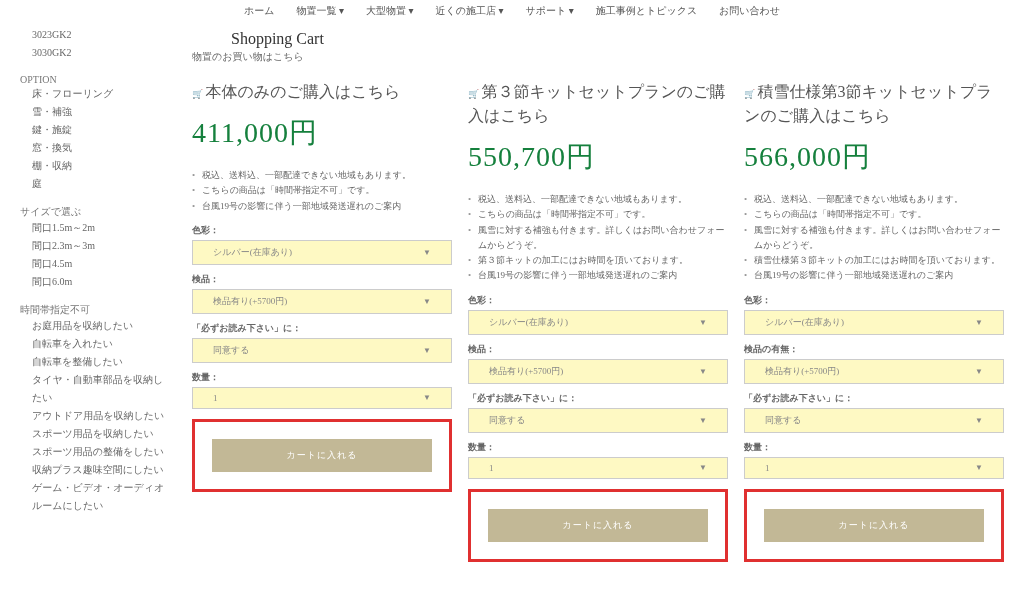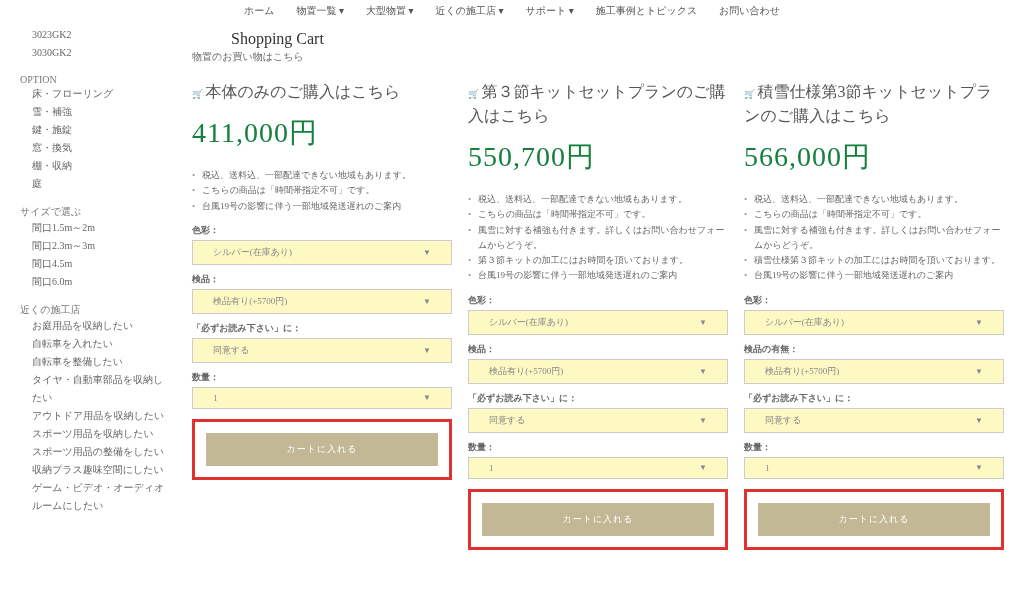--- a/index.html
+++ b/index.html
@@ -18,21 +18,21 @@
 .col { flex: 1; }
 .col-head { font-size: 16px; color: #555; margin-bottom: 10px; line-height: 1.5; }
 .col-head::before { content: "🛒 "; font-size: 9px; }
 .price { font-family: Georgia, "Times New Roman", serif; font-size: 28px; color: #15803d; margin: 8px 0 16px; letter-spacing: 1px; }
 .bullets { list-style: none; padding: 0; margin-bottom: 10px; }
 .bullets li { position: relative; padding-left: 10px; font-size: 9px; color: #666; line-height: 1.7; }
 .bullets li::before { content: "•"; position: absolute; left: 0; color: #999; }
 .label { font-size: 9px; color: #666; margin: 8px 0 3px; font-weight: bold; }
 .select { position: relative; width: 100%; border: 1px solid #ccc; background: #fef9c3; padding: 5px 20px; font-size: 9px; color: #888; display: flex; justify-content: space-between; align-items: center; cursor: pointer; }
 .select .arrow { color: #888; font-size: 8px; }
-.btn-wrap { border: 3px solid #e03030; padding: 11px; margin-top: 10px; }
+.btn-wrap { border: 3px solid #e03030; padding: 17px; margin-top: 10px; }
 .btn { background: #c2b896; color: #fff; text-align: center; padding: 10px 0; font-size: 9px; cursor: pointer; letter-spacing: 1px; }
 .banner { margin: 18px 0 0; padding: 8px 0; border-radius: 16px; background: #9aa49a; color: #fff; text-align: center; font-size: 10px; }
 </style>
 </head>
 <body>
 
 <div class="topnav">
   <span>ホーム</span>
   <span>物置一覧  ▾</span>
   <span>大型物置  ▾</span>
@@ -57,21 +57,21 @@
         <span class="item">棚・収納</span>
         <span class="item">庭</span>
       </div>
     <div class="head">サイズで選ぶ</div>
     <div class="sub" id="sizes">
         <span class="item">間口1.5m～2m</span>
         <span class="item">間口2.3m～3m</span>
         <span class="item">間口4.5m</span>
         <span class="item">間口6.0m</span>
       </div>
-    <div class="head">近くの施工店</div>
+    <div class="head">時間帯指定不可</div>
     <div class="sub" id="uses">
         <span class="item">お庭用品を収納したい</span>
         <span class="item">自転車を入れたい</span>
         <span class="item">自転車を整備したい</span>
         <span class="item">タイヤ・自動車部品を収納したい</span>
         <span class="item">アウトドア用品を収納したい</span>
         <span class="item">スポーツ用品を収納したい</span>
         <span class="item">スポーツ用品の整備をしたい</span>
         <span class="item">収納プラス趣味空間にしたい</span>
         <span class="item">ゲーム・ビデオ・オーディオルームにしたい</span>

